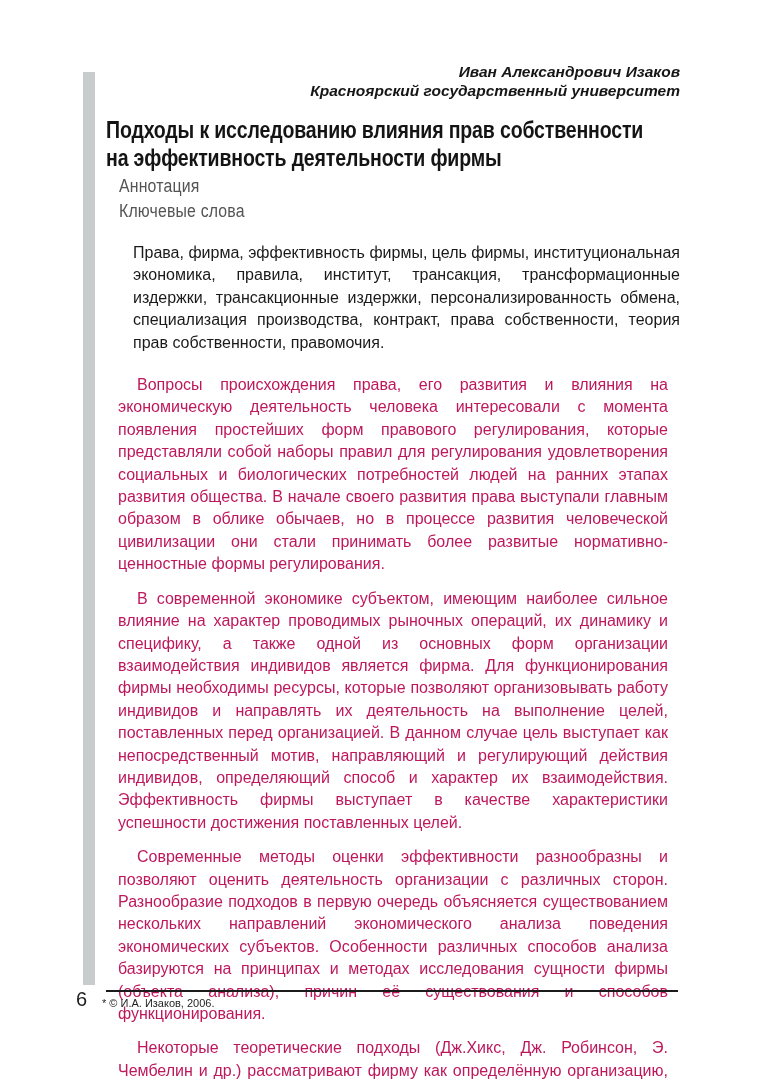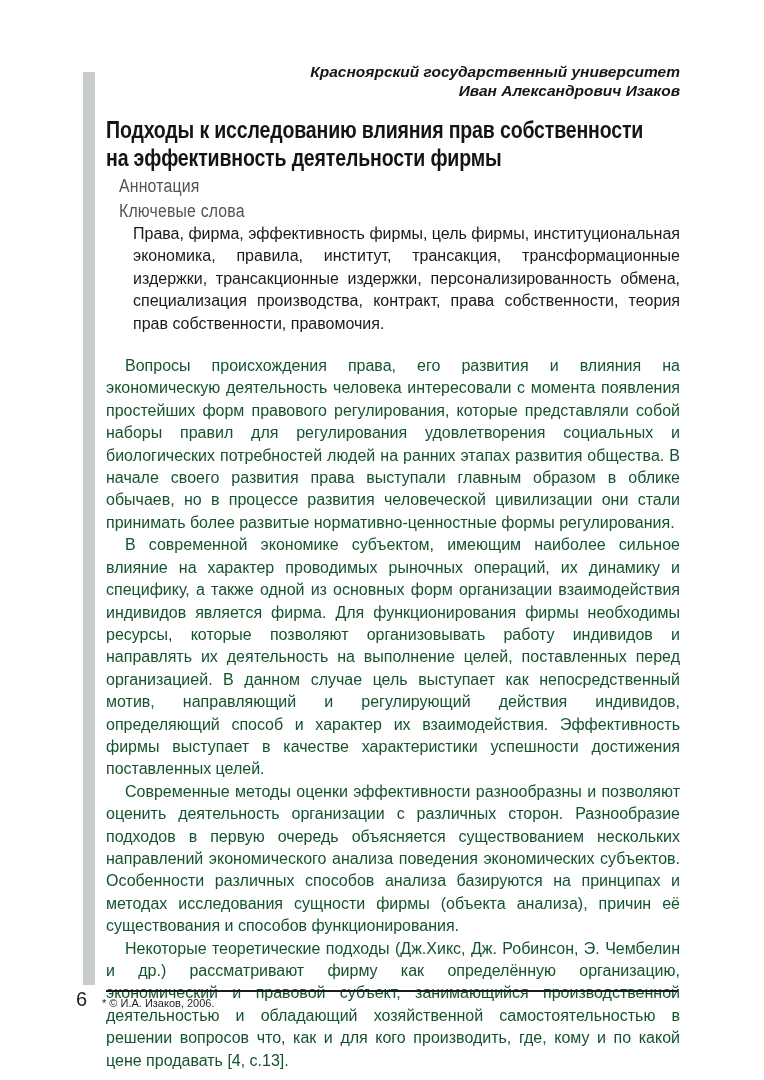--- a/index.html
+++ b/index.html
@@ -68,37 +68,37 @@
   .abstract {
     margin: 2px 0 0 13px;
     width: 561px;
     font-style: italic;
     font-size: 16px;
     line-height: 22.4px;
     text-align: justify;
     color: #1a1a1a;
   }
   .keywords {
-    margin: 1px 0 0 27px;
+    margin: 20px 0 0 27px;
     width: 547px;
     font-size: 16px;
     line-height: 22.4px;
     text-align: justify;
     color: #1a1a1a;
   }
   .body-text {
     margin-top: 20px;
   }
   .body-text p {
-    margin: 0;
+    margin: 12px;
     font-size: 16px;
     line-height: 22.4px;
     text-align: justify;
     text-indent: 19px;
-    color: #14532d;
+    color: #be185d;
   }
   
   .footnote-rule {
     position: absolute;
     left: 106px;
     top: 990px;
     width: 572px;
     height: 2px;
     background: #1b1b1b;
   }
@@ -120,22 +120,22 @@
 </head>
 <body>
 
 <div class="sheet">
 
   <div class="margin-bar"></div>
 
   <div class="column">
 
     <div class="author-block">
+      <div>Иван Александрович Изаков</div>
       <div>Красноярский государственный университет</div>
-      <div>Иван Александрович Изаков</div>
     </div>
 
     <div class="title">
       <div>Подходы к исследованию влияния прав собственности</div>
       <div>на эффективность деятельности фирмы</div>
     </div>
 
     <div class="section-label">Аннотация</div>
 
 

